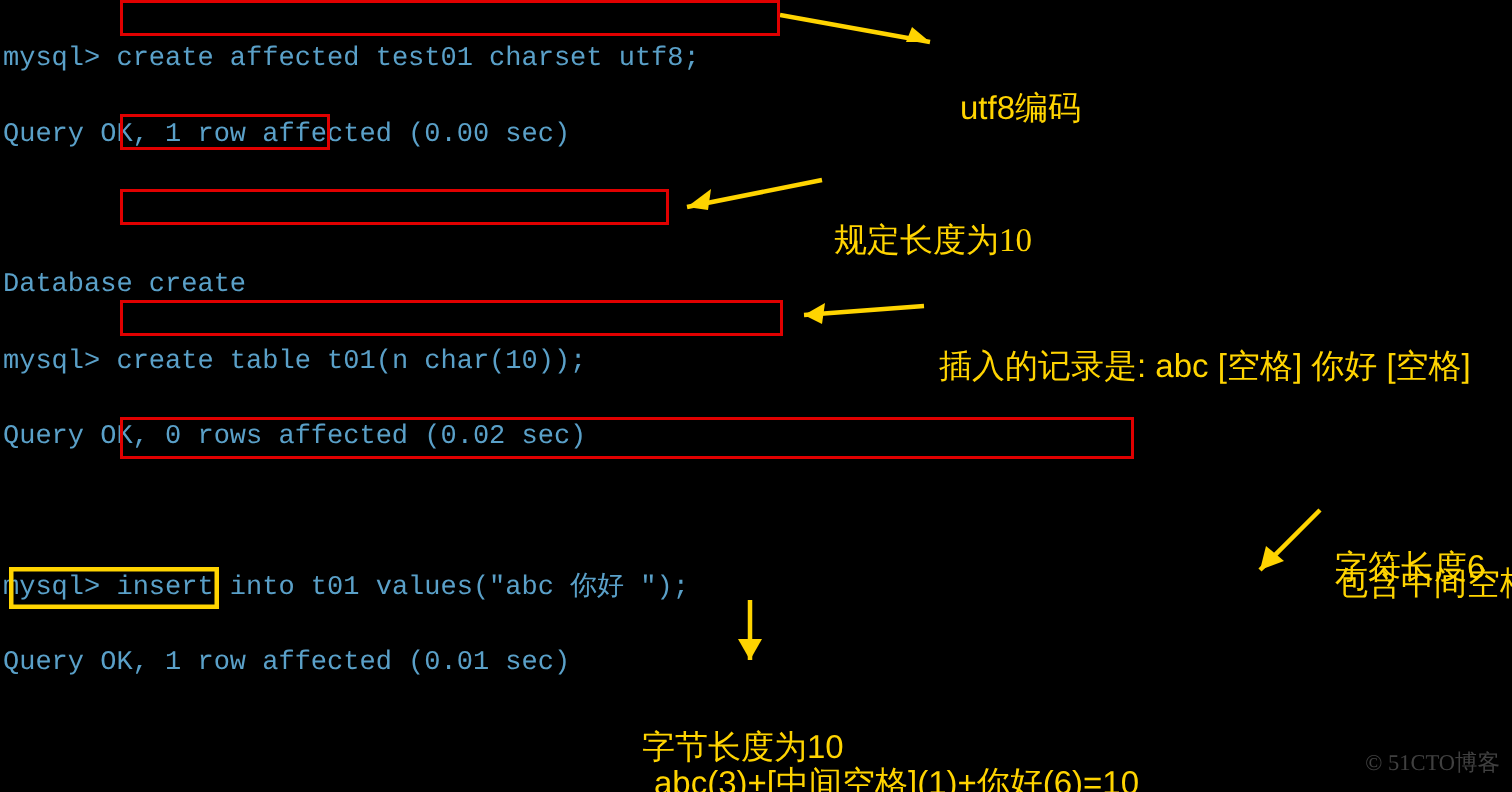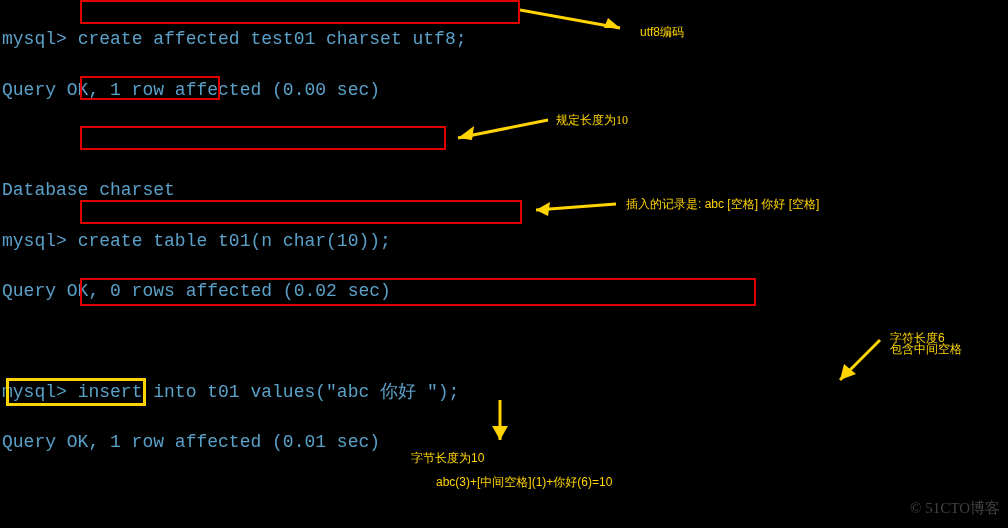--- a/index.html
+++ b/index.html
@@ -28,22 +28,23 @@
   }
   .yellow-box {
     border: 3px solid #ffd400;
     position: absolute;
     pointer-events: none;
   }
   .annotation {
     position: absolute;
     color: #ffd400;
     font-family: "Microsoft YaHei", sans-serif;
-    font-size: 12px;
+    font-size: 22px;
     white-space: nowrap;
+    margin-top: 33px;
   }
   .arrow {
     position: absolute;
     pointer-events: none;
   }
   .arrow line { stroke: #ffd400; stroke-width: 3; }
   .arrow polygon { fill: #ffd400; }
   .watermark {
     position: absolute;
     right: 8px;
@@ -53,21 +54,21 @@
     font-size: 15px;
   }
 </style>
 </head>
 <body>
 
 <div class="terminal">
 <span class="line"><span>mysql&gt; </span><span>create affected test01 charset utf8;</span></span>
 <span class="line">Query OK, 1 row affected (0.00 sec)</span>
 <span class="line"> </span>
-<span class="line">Database charset</span>
+<span class="line">Database create</span>
 <span class="line"><span>mysql&gt; </span><span>create table t01(n char(10));</span></span>
 <span class="line">Query OK, 0 rows affected (0.02 sec)</span>
 <span class="line"> </span>
 <span class="line"><span>mysql&gt; </span><span>insert into t01 values("abc 你好 ");</span></span>
 <span class="line">Query OK, 1 row affected (0.01 sec)</span>
 
 
 
 
 
@@ -84,21 +85,21 @@
 <div class="red-box" style="left:80px; top:200px; width:442px; height:24px;"></div>
 <div class="red-box" style="left:80px; top:278px; width:676px; height:28px;"></div>
 
 <div class="yellow-box" style="left:6px; top:378px; width:140px; height:28px;"></div>
 
 <div class="annotation" style="left:640px; top:24px;">utf8编码</div>
 <div class="annotation" style="left:556px; top:112px;font-family:Liberation Serif, serif;">规定长度为10</div>
 <div class="annotation" style="left:626px; top:196px;">插入的记录是: abc [空格] 你好 [空格]</div>
 <div class="annotation" style="left:890px; top:330px;">字符长度6</div>
 <div class="annotation" style="left:890px; top:341px;">包含中间空格</div>
-<div class="annotation" style="left:411px; top:450px;text-align:center;">字节长度为10</div>
+<div class="annotation" style="left:428px; top:450px;text-align:center;">字节长度为10</div>
 <div class="annotation" style="left:436px; top:474px;">abc(3)+[中间空格](1)+你好(6)=10</div>
 
 <svg class="arrow" style="left:520px; top:4px; width:120px; height:30px;">
   <line x1="0" y1="6" x2="100" y2="24"></line>
   <polygon points="100,24 88,14 84,24"></polygon>
 </svg>
 <svg class="arrow" style="left:448px; top:112px; width:110px; height:30px;">
   <line x1="100" y1="8" x2="10" y2="26"></line>
   <polygon points="10,26 26,14 24,28"></polygon>
 </svg>

